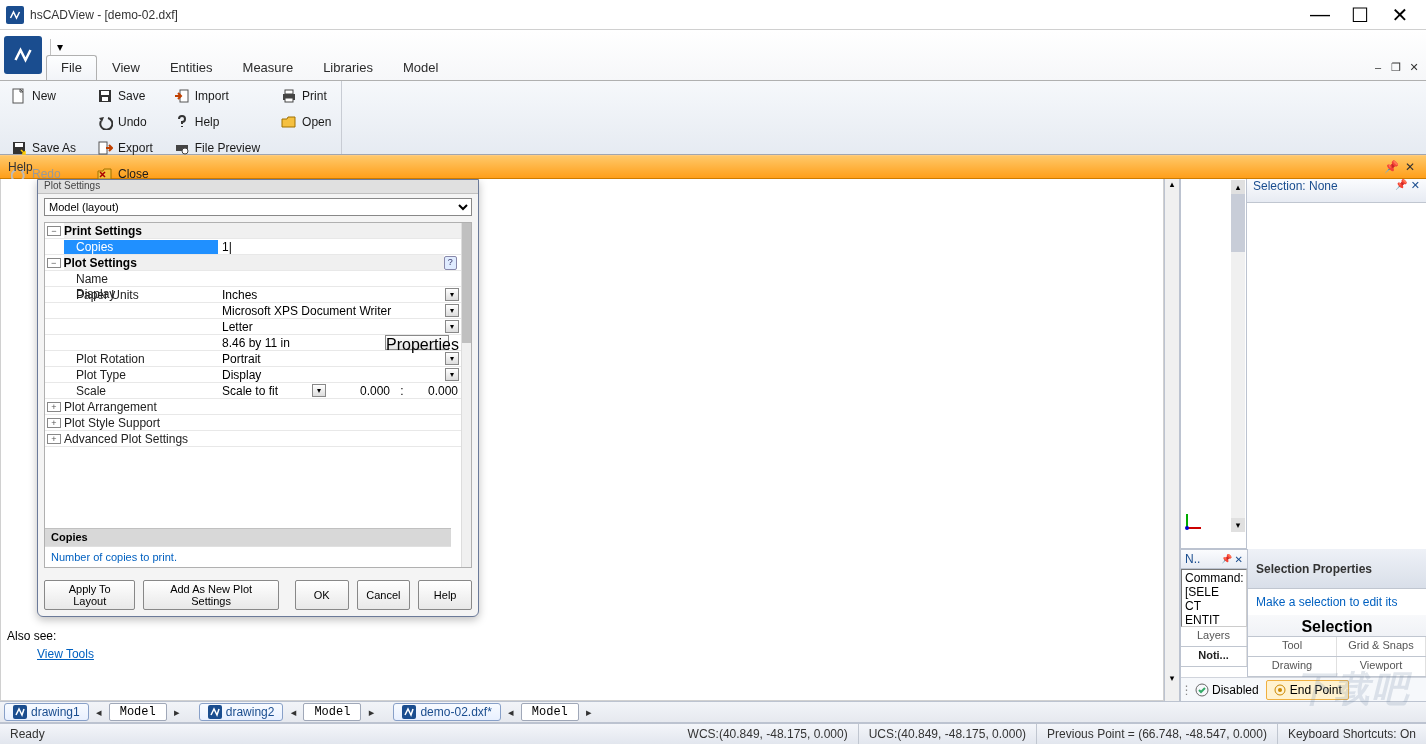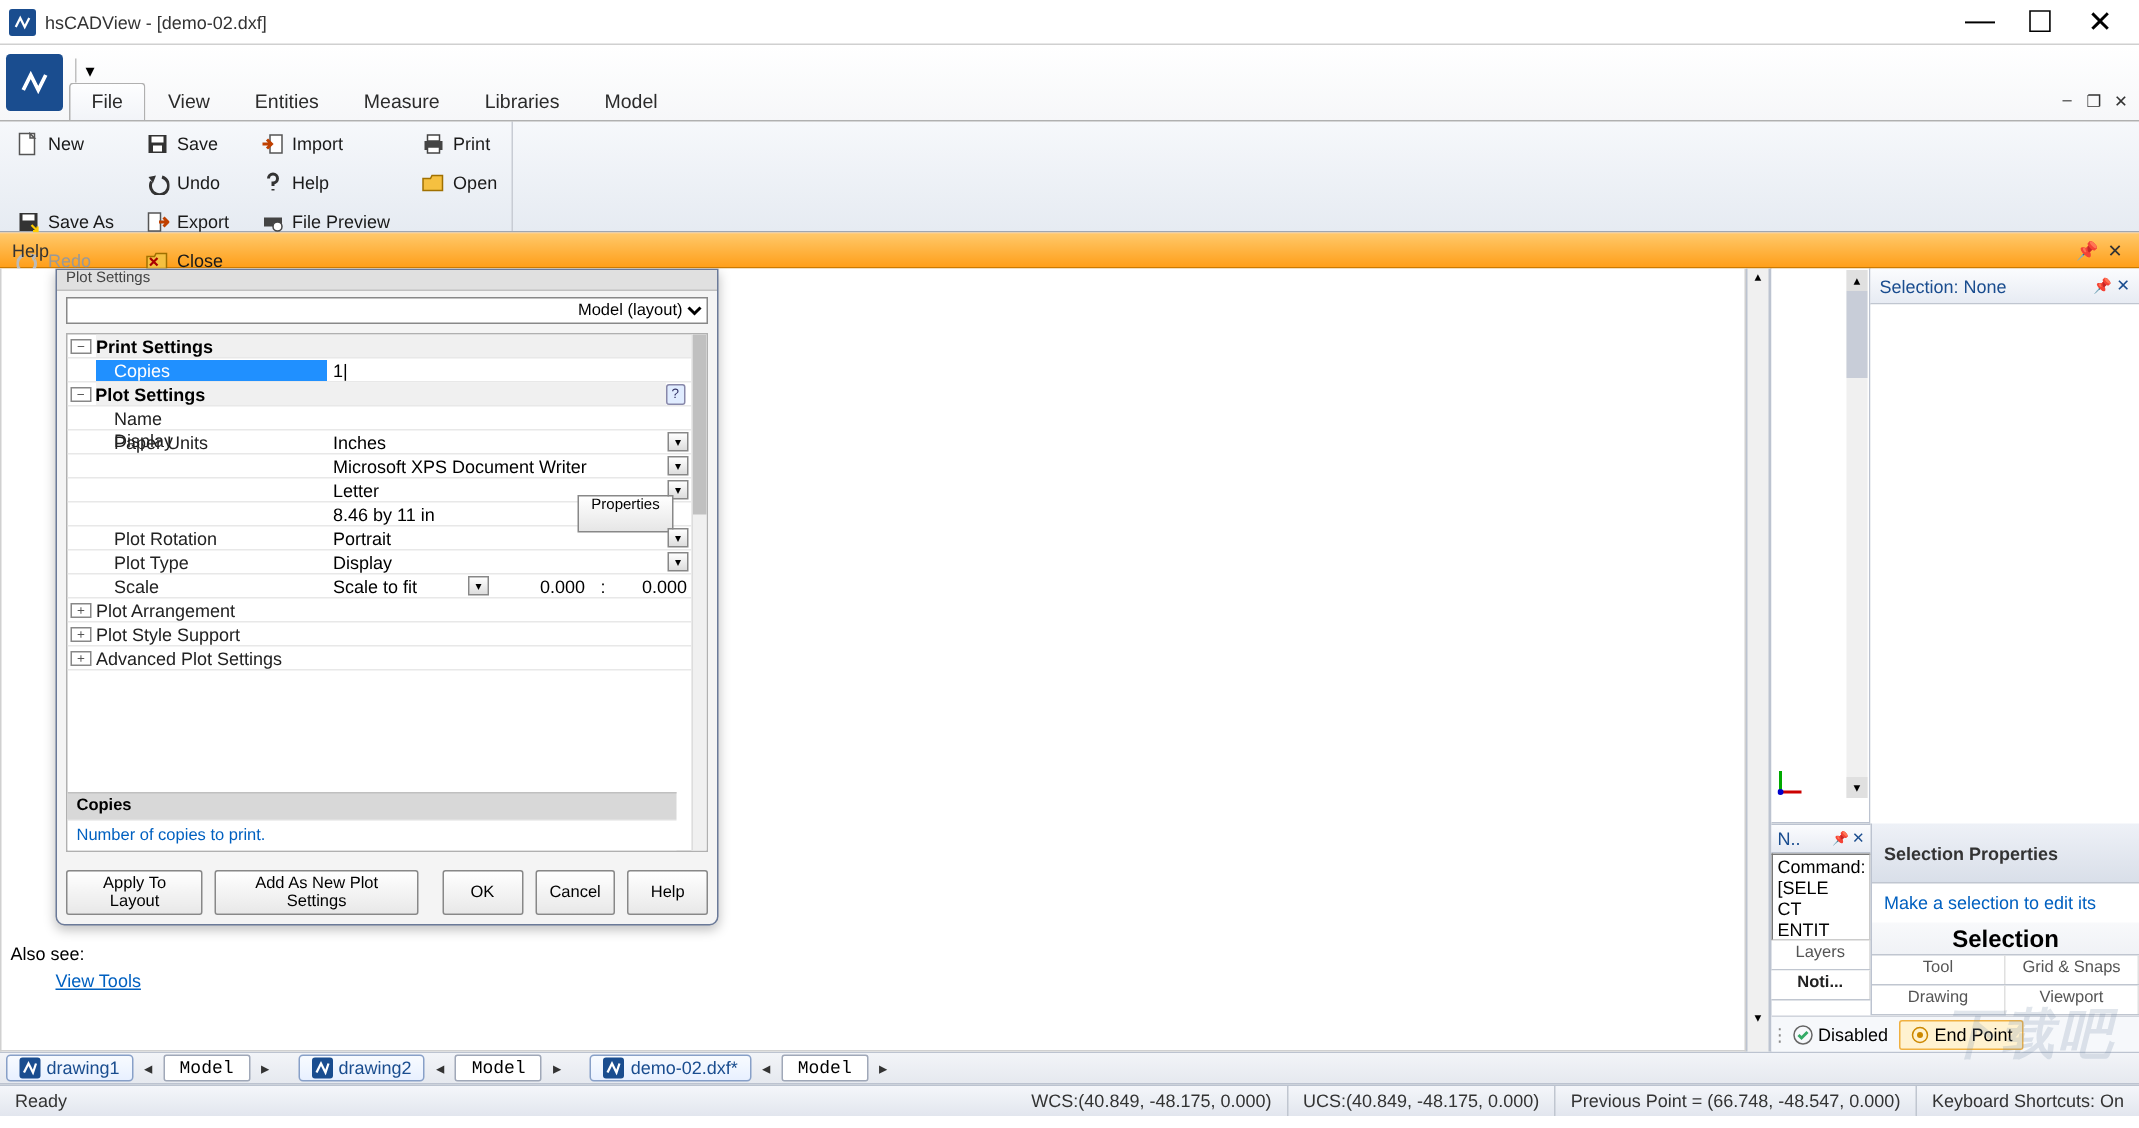--- a/index.html
+++ b/index.html
@@ -44,55 +44,55 @@
 
 .main-area { height: 522px; display: flex; }
 
 
 .help-content { flex: 1; background: #fff; border: 1px solid #d0d0d0; border-top: none; overflow: hidden; position: relative; }
 
 
 .print-dialog { position: absolute; left: 36px; top: 0; width: 442px; border: 1px solid #6b7a99; background: #f4f4f4; border-radius: 0 0 6px 6px; box-shadow: 0 3px 8px rgba(0,0,0,0.25); }
 .pd-header { height: 14px; background: #e0e0e0; border-bottom: 1px solid #c0c0c0; font-size: 10px; padding: 0 6px; color: #444; }
 .pd-layout-select { margin: 4px 6px 6px; display: flex; }
-.pd-layout-select select { flex: 1; height: 18px; font-size: 11px; border: 1px solid #888; background: #fff; text-align: right; }
+.pd-layout-select select { flex: 1; height: 18px; font-size: 11px; border: 1px solid #888; background: #fff; }
 .pd-body { margin: 0 6px 6px; border: 1px solid #b0b0b0; background: #fff; height: 346px; position: relative; }
 .pd-grid { position: absolute; inset: 0 10px 0 0; overflow: hidden; }
 .pd-row { display: flex; border-bottom: 1px solid #e8e8e8; height: 16px; align-items: center; font-size: 11px; }
 .pd-toggle { width: 14px; text-align: center; color: #555; font-size: 9px; border: 1px solid #888; height: 10px; line-height: 8px; margin: 0 3px 0 2px; background: #fff; }
 .pd-toggle.none { border: none; background: transparent; }
 .pd-section { font-weight: bold; flex: 1; padding-left: 0; background: #f0f0f0; height: 100%; display: flex; align-items: center; }
 .pd-label { width: 154px; padding-left: 12px; color: #222; }
 .pd-value { flex: 1; padding-left: 4px; position: relative; display: flex; align-items: center; height: 100%; }
 .pd-dd { position: absolute; right: 2px; top: 1px; width: 14px; height: 13px; border: 1px solid #888; background: linear-gradient(#fff,#ddd); display: flex; align-items: center; justify-content: center; font-size: 8px; }
 .pd-highlight { background: #2090ff; color: #fff; }
 .pd-status { height: 18px; border-top: 1px solid #c0c0c0; background: #d8d8d8; font-size: 11px; padding: 2px 6px; font-weight: bold; }
 .pd-hint { padding: 4px 6px; font-size: 11px; color: #0060c0; background: #fff; border-top: 1px solid #e0e0e0; }
 .pd-buttons { display: flex; padding: 6px; gap: 8px; }
 .pd-buttons button { font-size: 11px; padding: 2px 8px; border: 1px solid #888; background: linear-gradient(#fff,#e8e8e8); border-radius: 2px; }
 .pd-buttons .spacer { flex: 1; }
-.pd-props-btn { position: absolute; right: 12px; width: 64px; height: 25px; font-size: 10px; border: 1px solid #888; background: linear-gradient(#fff,#e6e6e6); text-align: center; }
+.pd-props-btn { position: absolute; right: 12px; width: 64px; height: 15px; font-size: 16px; border: 1px solid #888; background: linear-gradient(#fff,#e6e6e6); text-align: center; }
 .pd-info-icon { width: 14px; height: 14px; border: 1px solid #88a; border-radius: 2px; background: #e0ecff; text-align: center; font-size: 9px; color: #336; margin-right: 4px; }
 .pd-scroll { position: absolute; right: 0; top: 0; bottom: 0; width: 10px; background: #f0f0f0; border-left: 1px solid #ddd; }
 .pd-scroll-thumb { background: #c0c0c0; width: 100%; height: 120px; }
 
 .also-see { position: absolute; left: 6px; top: 450px; font-size: 13px; }
 .also-see .link { color: #0060c0; text-decoration: underline; margin-left: 30px; margin-top: 4px; }
 
 
 .right-col { width: 246px; display: flex; flex-direction: column; border-left: 1px solid #bcc3d0; }
 .canvas-strip { border-right: 1px solid #bcc3d0; }
 .rc-top { height: 374px; display: flex; }
 .mini-viewport { flex: 1; background: #fff; position: relative; border-bottom:1px solid #bcc3d0;}
 .mv-scroll-v { position: absolute; right: 1px; top: 1px; width: 14px; height: 352px; background: #f0f0f0; }
 .mv-scroll-v .mv-arrow { height: 14px; background: #e0e0e0; display: flex; align-items: center; justify-content: center; font-size: 9px; }
 .mv-scroll-v .mv-thumb { position: absolute; top: 14px; left: 0; right: 0; height: 58px; background: #c8cdd8; }
 .mv-axis { position: absolute; left: 4px; bottom: 18px; }
 .selection-panel { width: 180px; display: flex; flex-direction: column; border-left: 1px solid #bcc3d0; }
-.sel-header { height: 24px; background: linear-gradient(#fbfcfe,#e7ebf3); border-bottom: 1px solid #c0c6d0; display: flex; align-items: center; padding: 0 6px; color: #1a4d8f; font-size: 12px; }
+.sel-header { height: 24px; background: linear-gradient(#fbfcfe,#e7ebf3); border-bottom: 1px solid #c0c6d0; display: flex; padding: 0 6px; color: #1a4d8f; font-size: 12px; }
 .sel-header .hspacer { flex: 1; }
 .sel-body { flex: 1; background: #fff; }
 
 
 .n-header { height: 20px; background: linear-gradient(#fbfcfe,#e7ebf3); border-top: 1px solid #bcc3d0; border-bottom: 1px solid #bcc3d0; display: flex; align-items: center; padding: 0 4px; color: #1a4d8f; font-size: 11px; }
 .n-header .hspacer { flex: 1; }
 
 .cmd-box { height: 58px; background: #fff; border: 1px inset #ccc; font-family: "Courier New", monospace; font-size: 12px; padding: 1px 3px; overflow: hidden; line-height: 14px; }
 
 .sel-props-header { height: 40px; border-bottom: 1px solid #c0c6d0; background: linear-gradient(#eef1f7,#d9dfe9); display: flex; align-items: center; padding: 0 8px; font-size: 12px; font-weight: bold; color: #333; }

